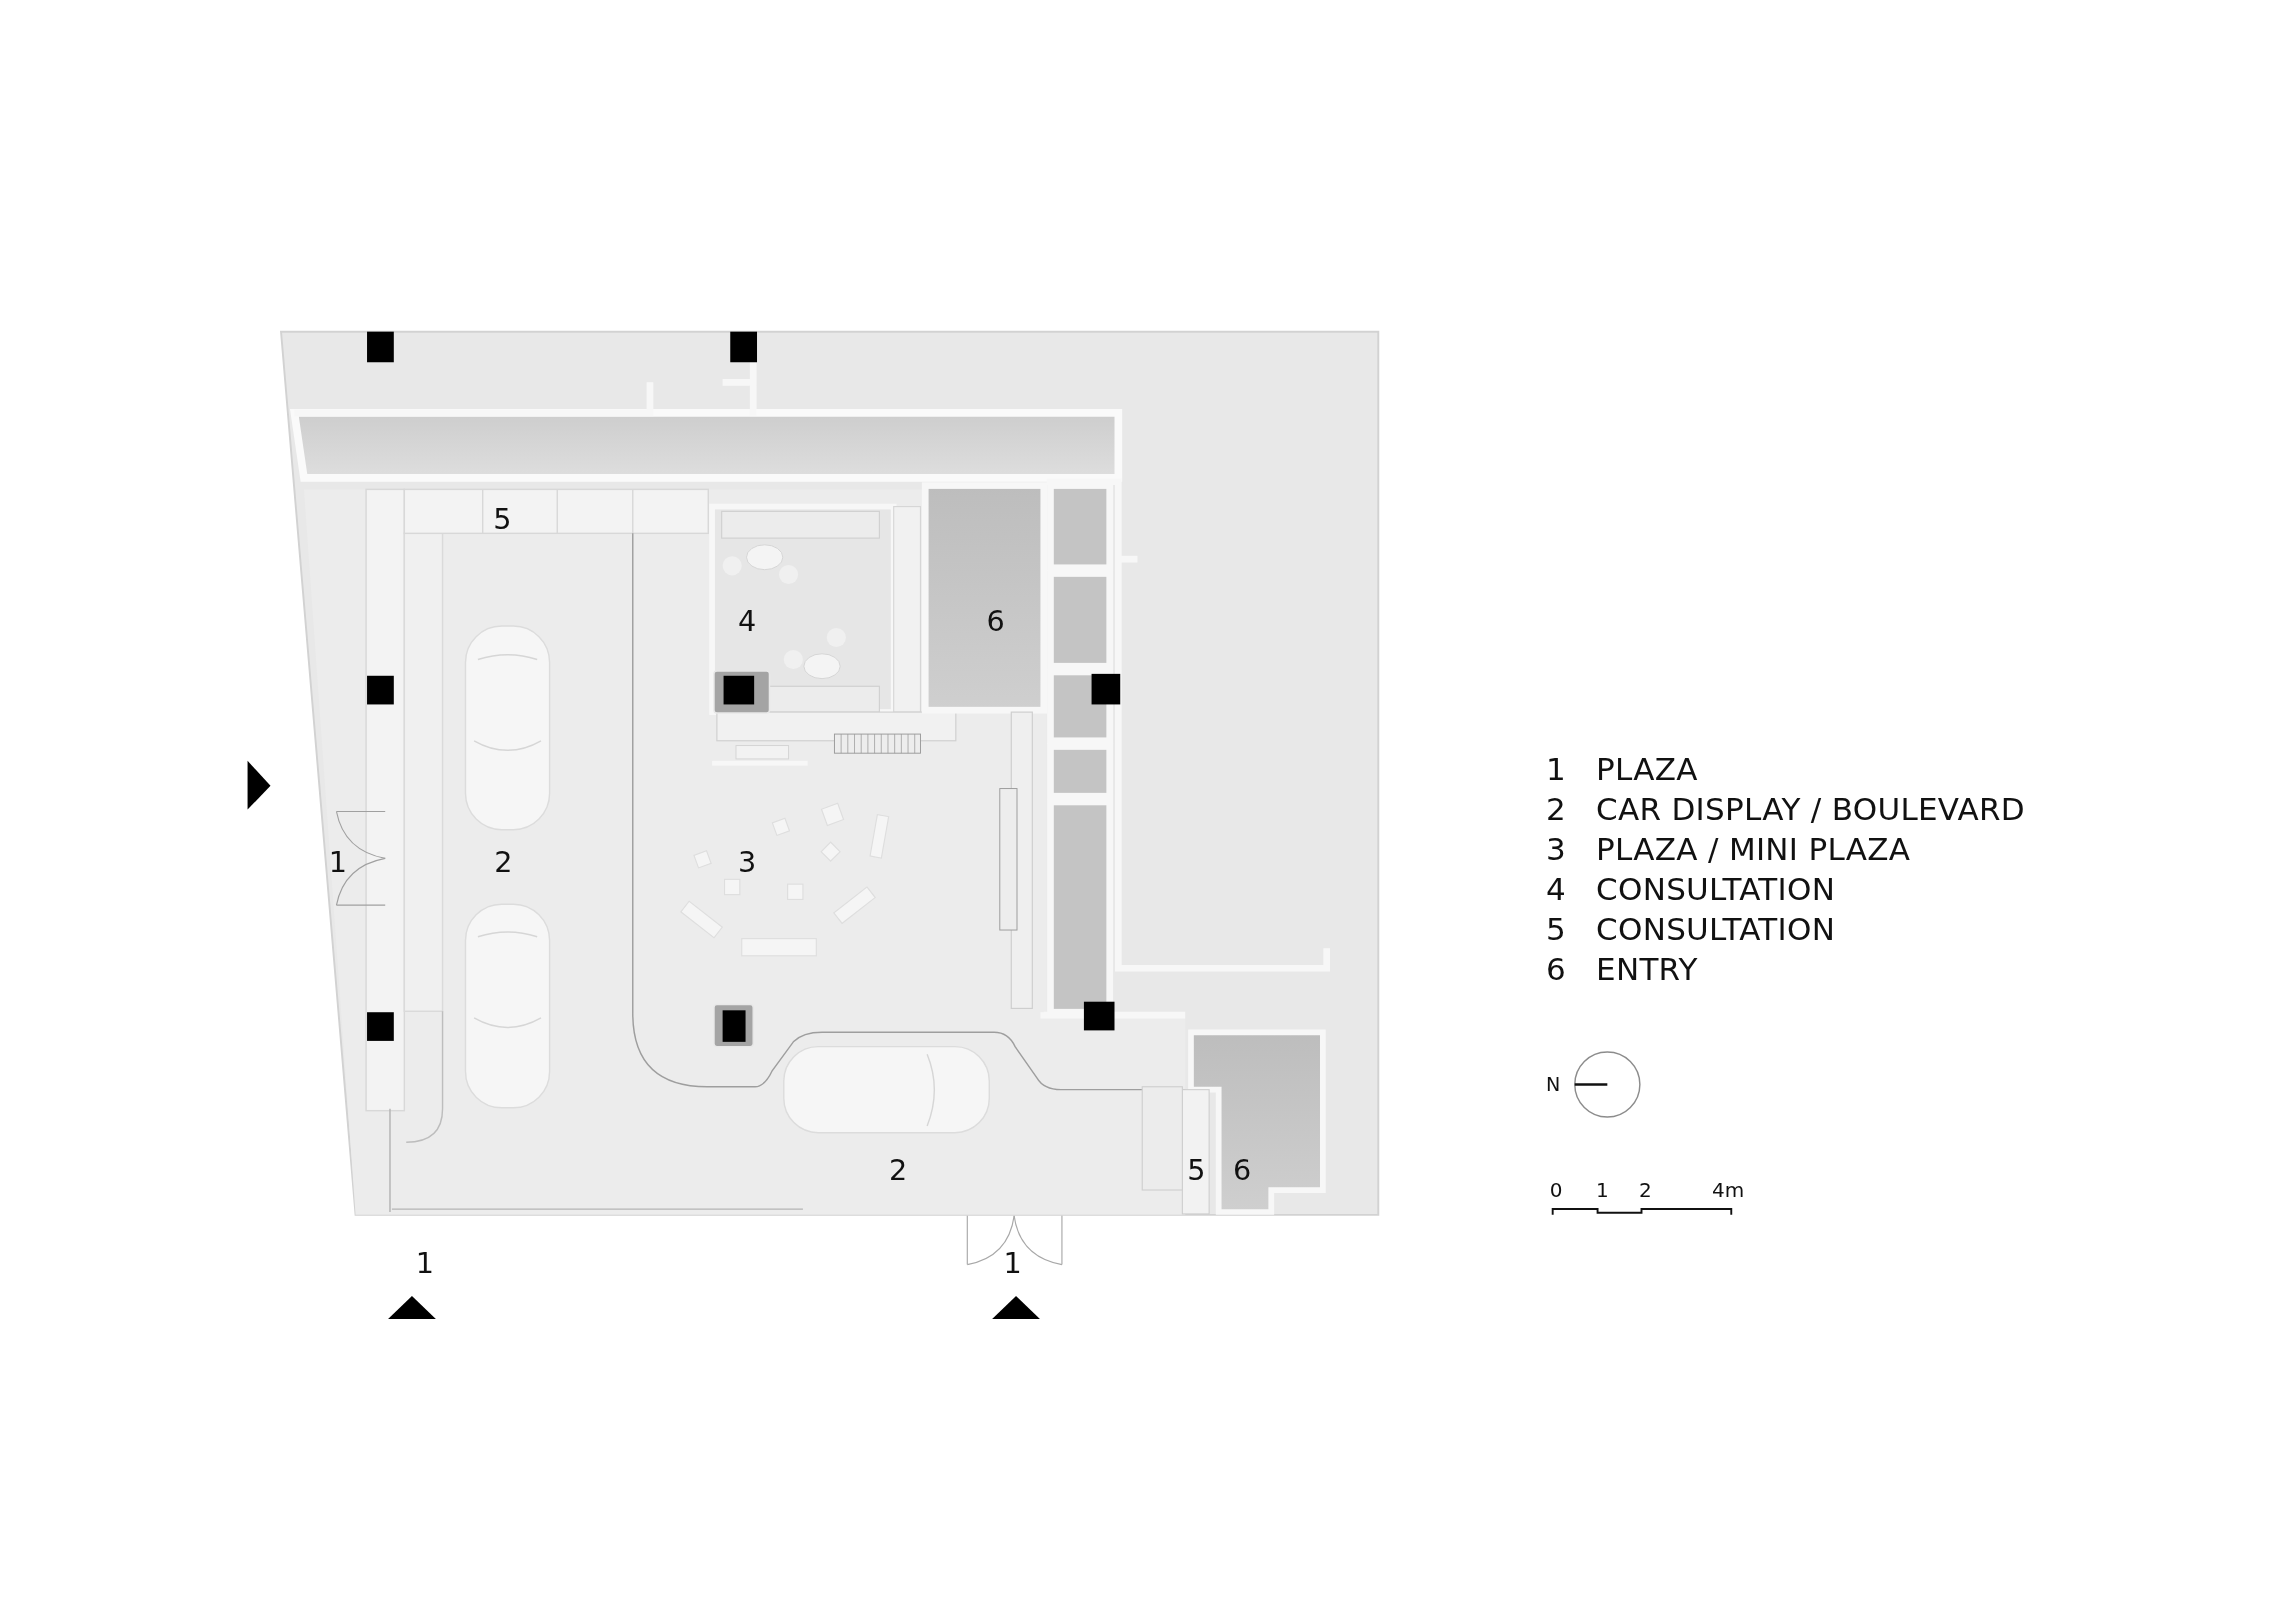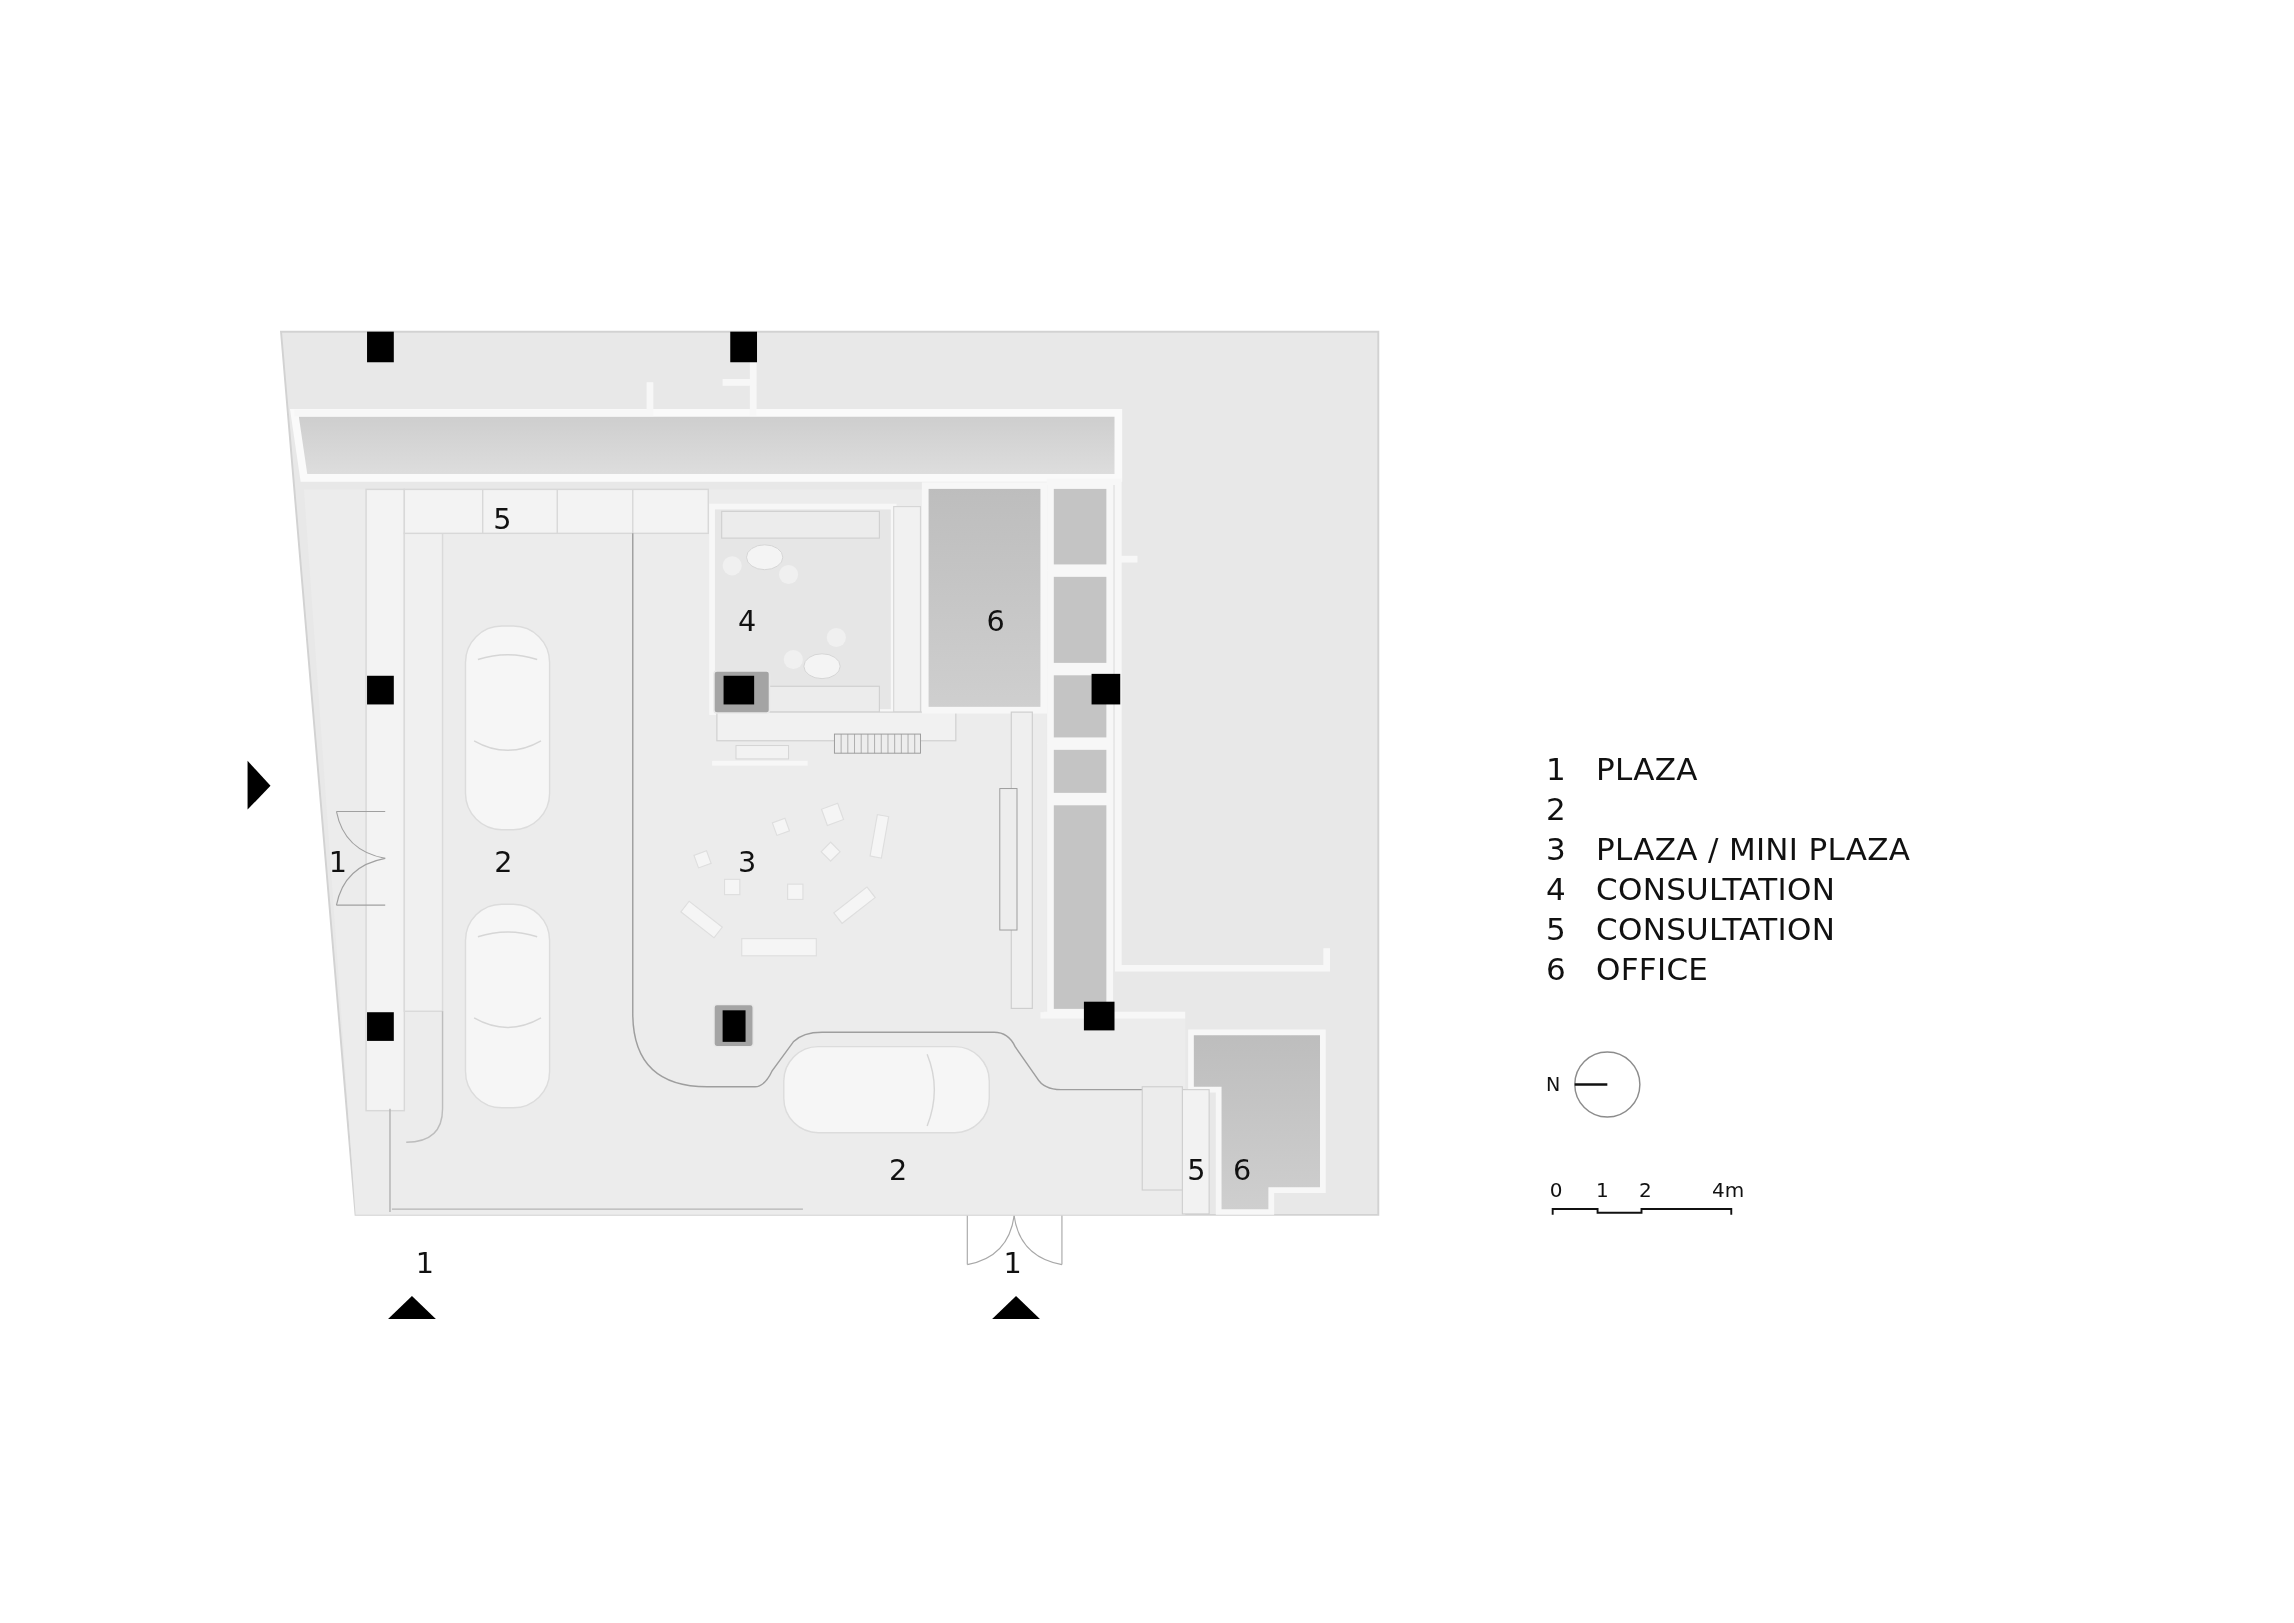--- a/index.html
+++ b/index.html
@@ -176,36 +176,37 @@
   <text class="room-label" x="1290" y="1235">6</text>
 </svg>
 
 <div id="legend">
   <div class="legend-row">
       <span class="legend-num">1</span>
       <span class="legend-text">PLAZA</span>
     </div>
   <div class="legend-row">
       <span class="legend-num">2</span>
+      <span class="legend-text">CAR DISPLAY / BOULEVARD</span>
     </div>
   <div class="legend-row">
       <span class="legend-num">3</span>
       <span class="legend-text">PLAZA / MINI PLAZA</span>
     </div>
   <div class="legend-row">
       <span class="legend-num">4</span>
       <span class="legend-text">CONSULTATION</span>
     </div>
   <div class="legend-row">
       <span class="legend-num">5</span>
       <span class="legend-text">CONSULTATION</span>
     </div>
   <div class="legend-row">
       <span class="legend-num">6</span>
-      <span class="legend-text">OFFICE</span>
+      <span class="legend-text">ENTRY</span>
     </div>
 </div>
 
 <div id="north">
   <svg width="115" height="67" viewBox="0 0 120 70">
     <text x="0" y="42" font-size="20" fill="#111" font-family="DejaVu Sans, sans-serif">N</text>
     <circle cx="64" cy="35" r="34" fill="none" stroke="#8c8c8c" stroke-width="1.5"></circle>
     <line x1="30" y1="35" x2="64" y2="35" stroke="#111" stroke-width="2.5"></line>
   </svg>
 </div>

